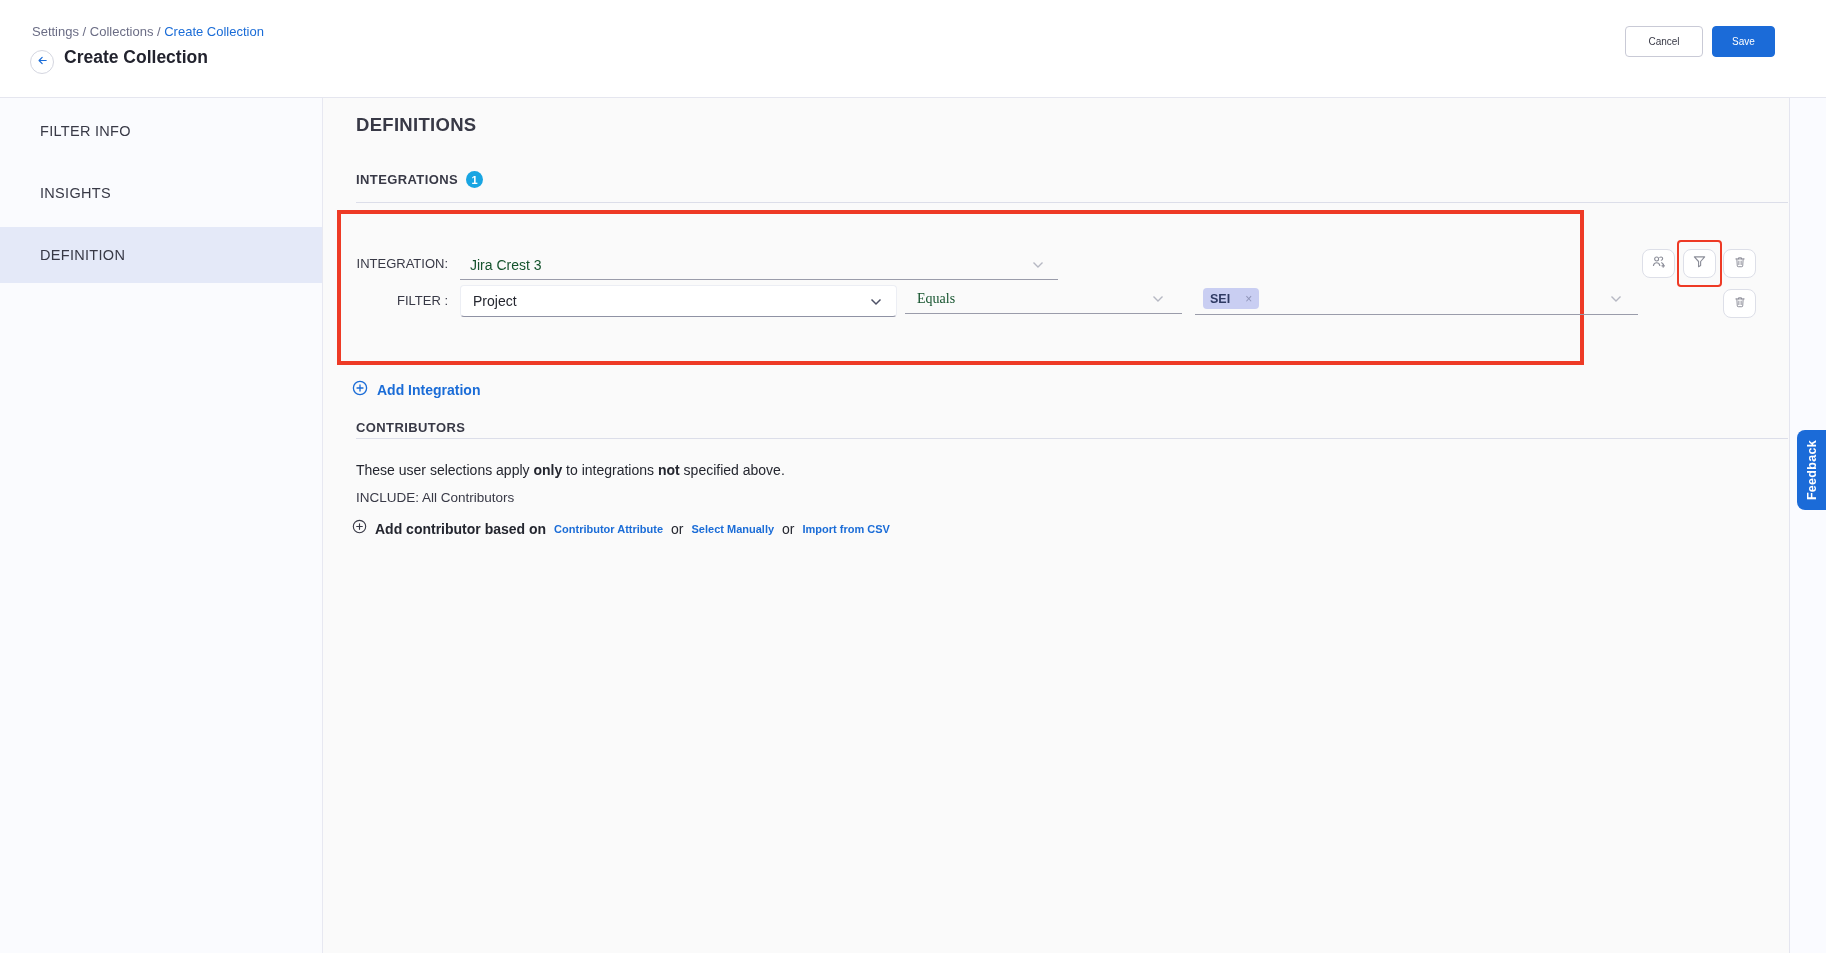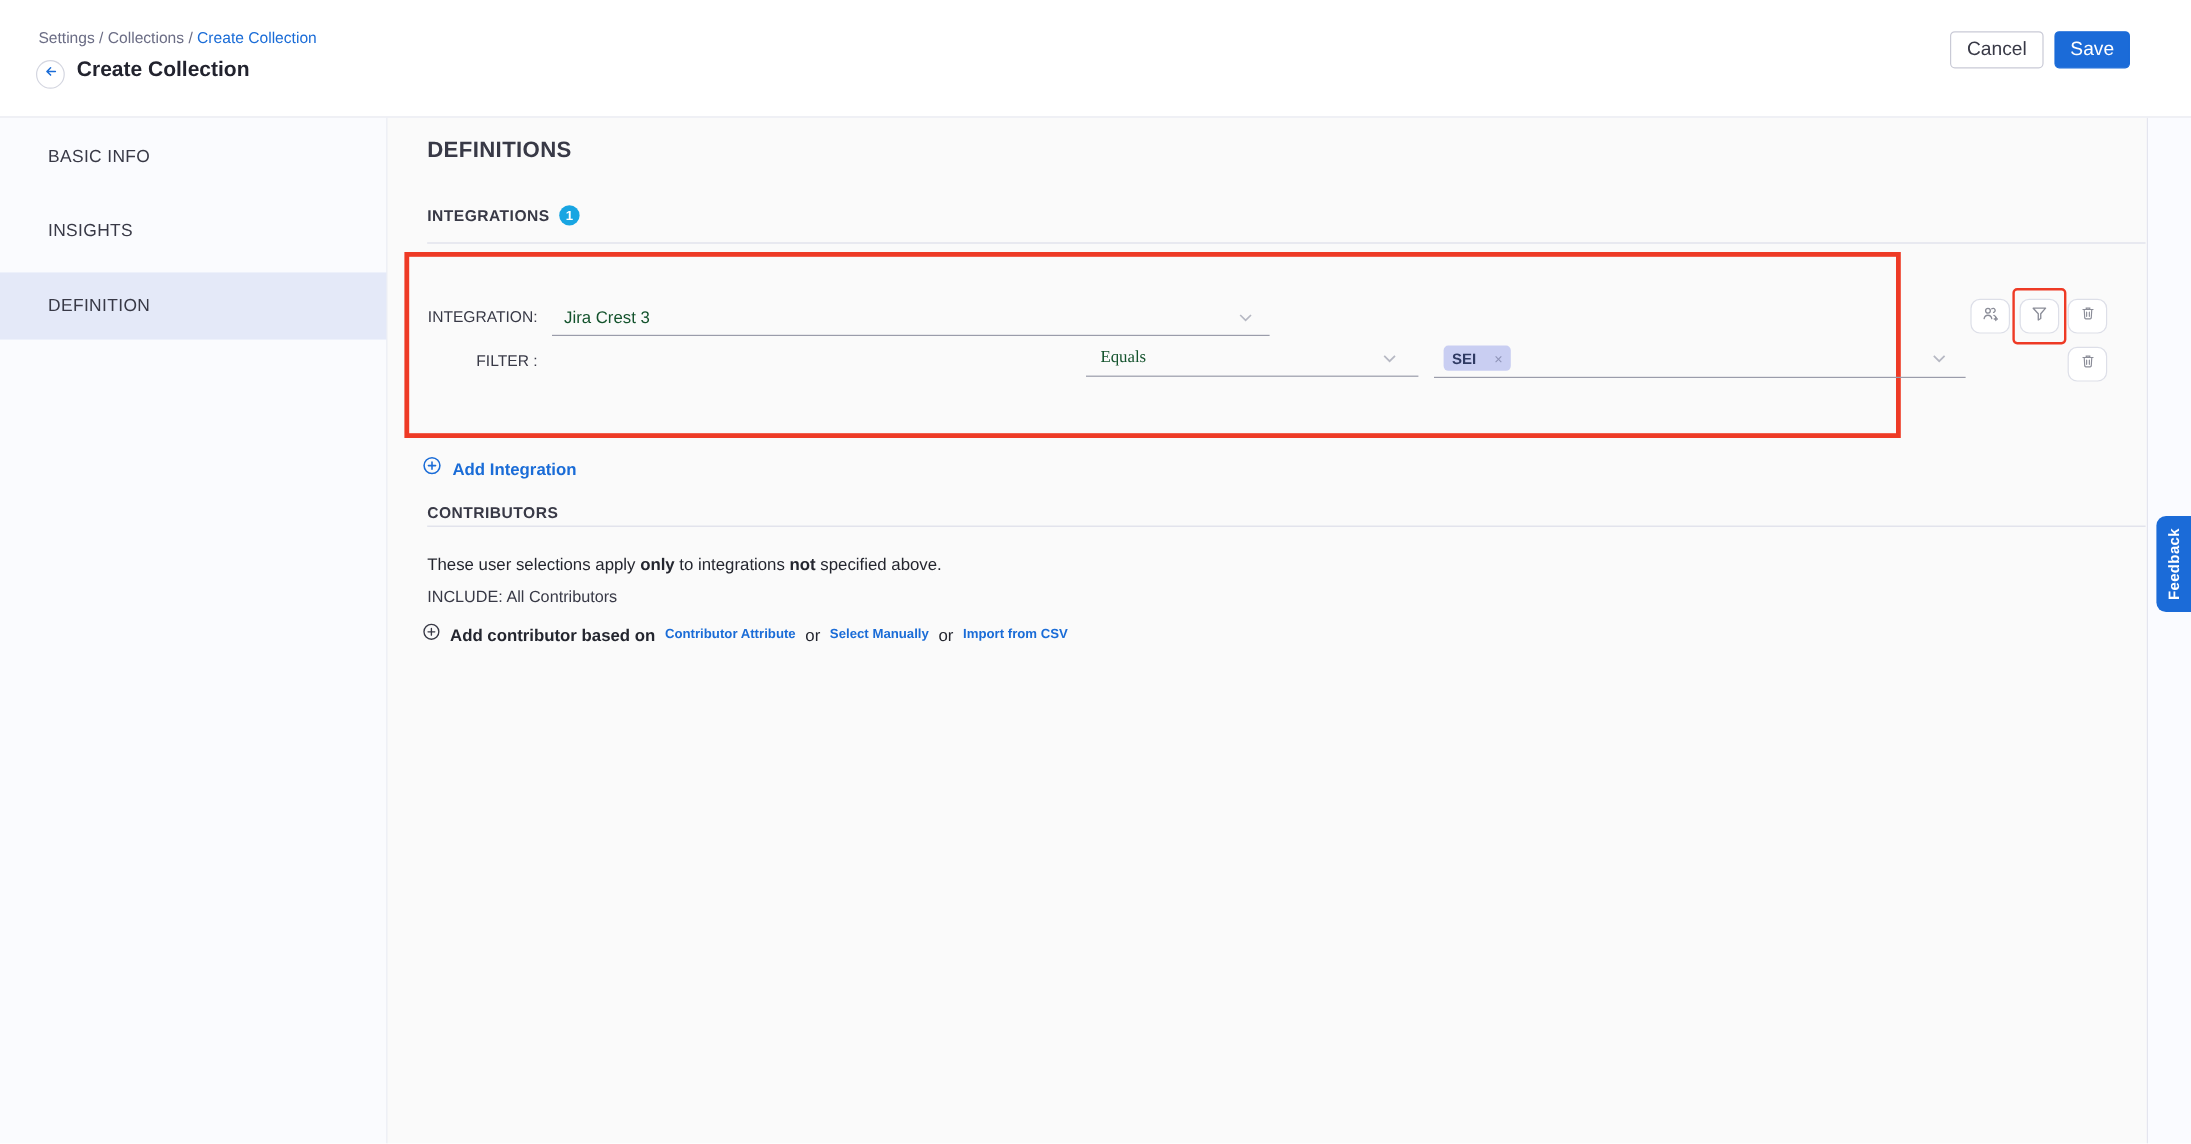--- a/index.html
+++ b/index.html
@@ -9,21 +9,21 @@
 
   
   .header { position:absolute; left:0; top:0; width:1826px; height:98px; background:#fff;
     border-bottom:1px solid #e5e6ef; z-index:3; }
   .breadcrumb { position:absolute; left:32px; top:24px; font-size:13px; color:#6b6d85; }
   .breadcrumb .crumb-current { color:#1a6cd7; }
   .back-btn { position:absolute; left:30px; top:50px; width:24px; height:24px; border-radius:50%;
     border:1px solid #d4d6e0; background:#fff; display:flex; align-items:center; justify-content:center;
     cursor:pointer; }
   .page-title { position:absolute; left:64px; top:47px; font-size:17.5px; font-weight:bold; color:#22232e; }
-  .btn { position:absolute; top:26px; height:31px; border-radius:4px; font-size:16px;
+  .btn { position:absolute; top:26px; height:31px; border-radius:4px; font-size:10px;
     display:flex; align-items:center; justify-content:center; cursor:pointer; }
   .btn-cancel { left:1625px; width:78px; background:#fff; border:1px solid #c9cad6; color:#383946; }
   .btn-save { left:1712px; width:63px; background:#1b6bd8; border:1px solid #1b6bd8; color:#fff; }
 
   
   .sidebar { position:absolute; left:0; top:98px; width:323px; height:855px; background:#fafbfe;
     border-right:1px solid #e7e8f1; padding-top:5px; }
   .side-item { height:56px; line-height:56px; padding-left:40px; font-size:14.5px; letter-spacing:.3px;
     color:#383946; margin-bottom:6px; cursor:pointer; }
   .side-item.active { background:#e4e9f8; }
@@ -116,21 +116,21 @@
             <path d="M12.5 8h-8M7.6 4.2 3.8 8l3.8 3.8" fill="none" stroke="#1a6cd7" stroke-width="1.5" stroke-linecap="round" stroke-linejoin="round"></path>
           </svg>
       </span>
     </div>
     <div class="page-title">Create Collection</div>
     <div class="btn btn-cancel">Cancel</div>
     <div class="btn btn-save">Save</div>
   </div>
 
   <div class="sidebar">
-    <div class="side-item">BASIC INFO</div>
+    <div class="side-item">FILTER INFO</div>
     <div class="side-item">INSIGHTS</div>
     <div class="side-item active">DEFINITION</div>
   </div>
 
   <div class="main"></div>
   <div class="right-strip"></div>
 
   <div class="section-title">DEFINITIONS</div>
 
   <div class="integrations-row">
@@ -145,20 +145,28 @@
     <div class="underline-select integ-select">
       <span class="sel-text">Jira Crest 3</span>
       <span class="chev">
         <svg width="12" height="8" viewBox="0 0 12 8">
             <path d="M1.5 1.5 6 6l4.5-4.5" fill="none" stroke="currentColor" stroke-width="1.4"></path>
           </svg>
       </span>
     </div>
 
     <div class="field-label" style="top:79px;">FILTER :</div>
+    <div class="project-box">
+      <span class="sel-text">Project</span>
+      <span class="chev chev-dark">
+        <svg width="12" height="8" viewBox="0 0 12 8">
+            <path d="M1.5 1.5 6 6l4.5-4.5" fill="none" stroke="currentColor" stroke-width="1.5"></path>
+          </svg>
+      </span>
+    </div>
 
     <div class="underline-select equals-select">
       <span class="sel-text" style="padding-left:12px;">Equals</span>
       <span class="chev">
         <svg width="12" height="8" viewBox="0 0 12 8">
             <path d="M1.5 1.5 6 6l4.5-4.5" fill="none" stroke="currentColor" stroke-width="1.4"></path>
           </svg>
       </span>
     </div>
 

